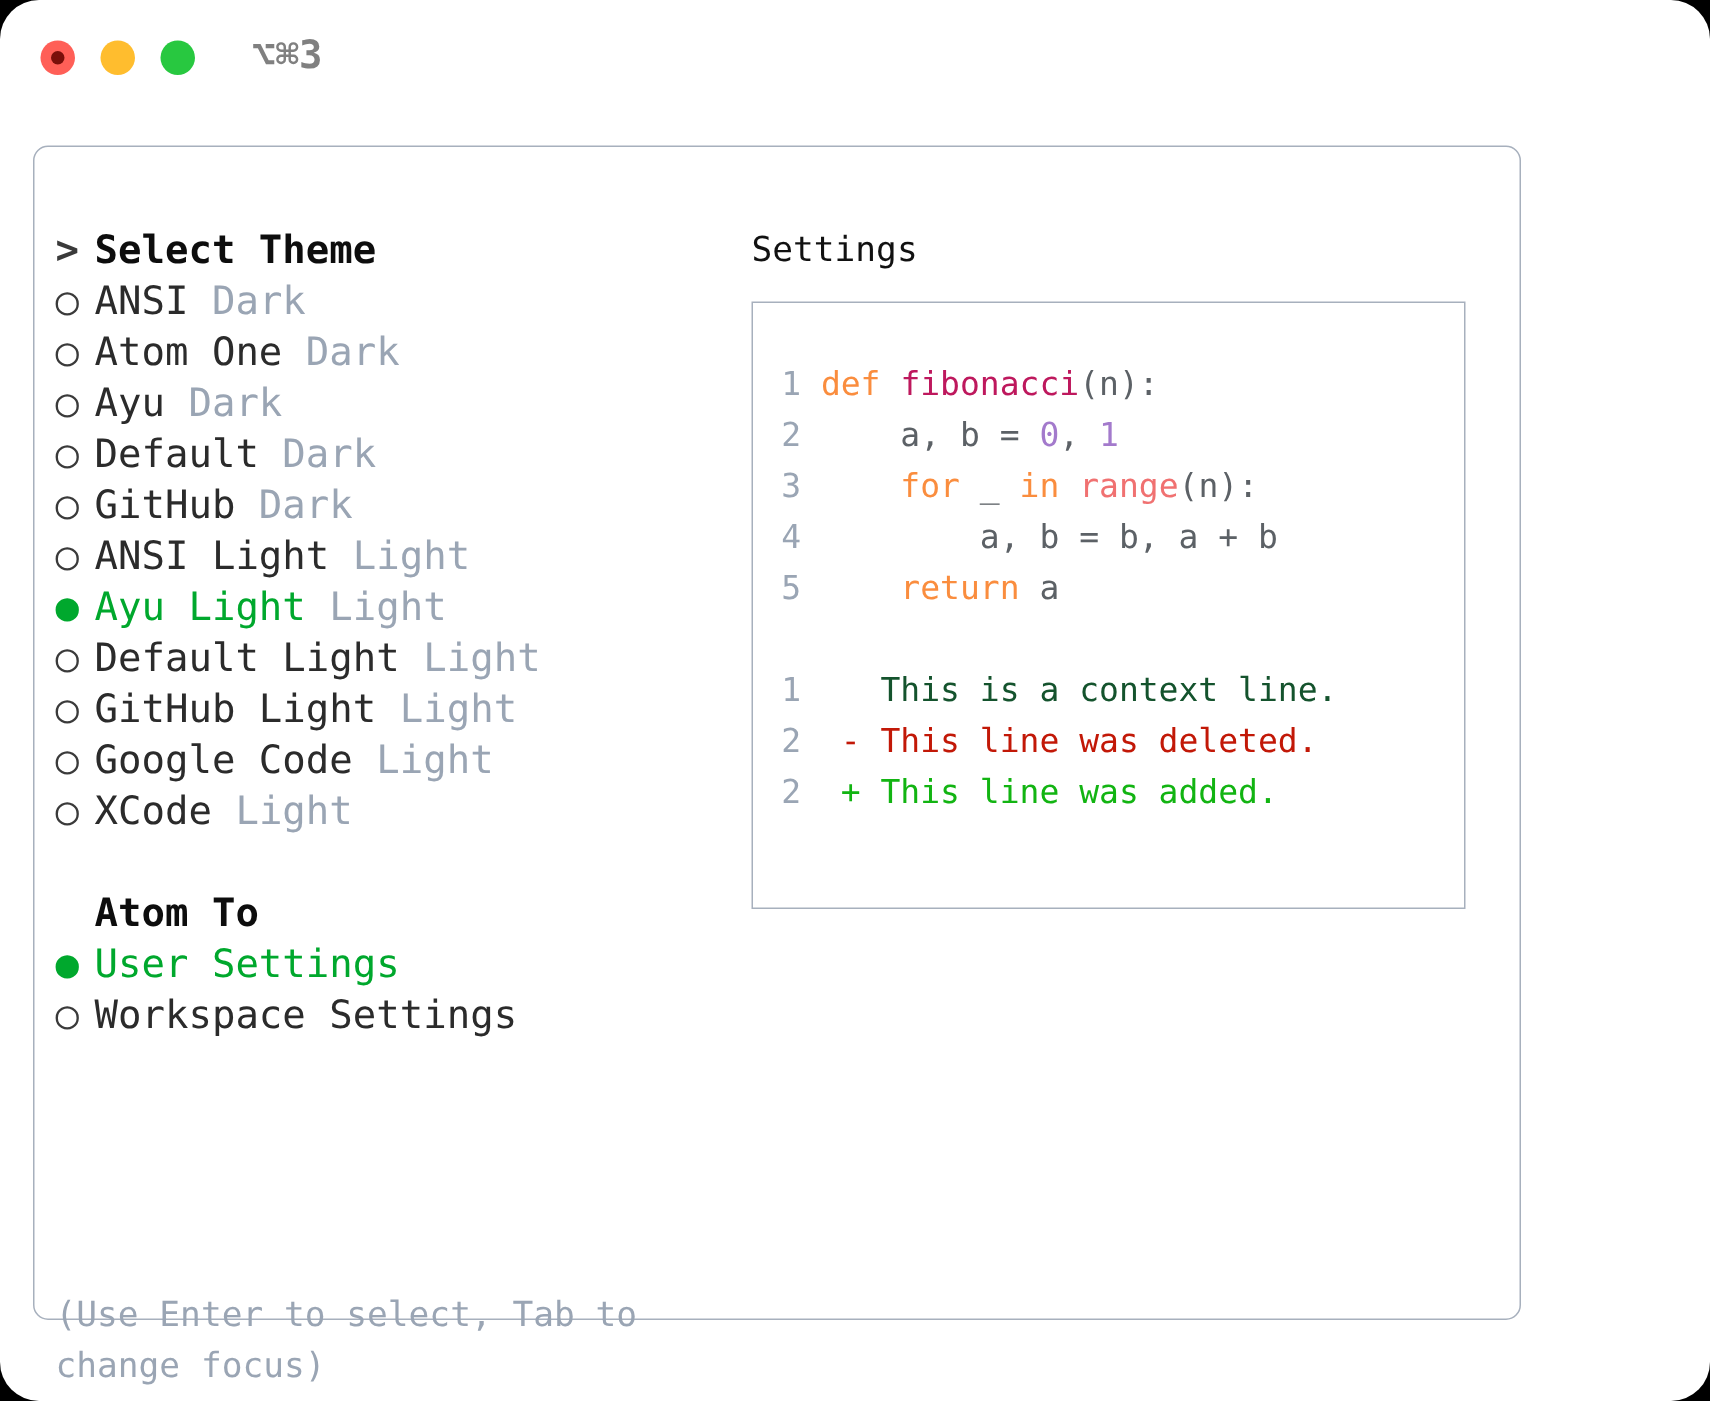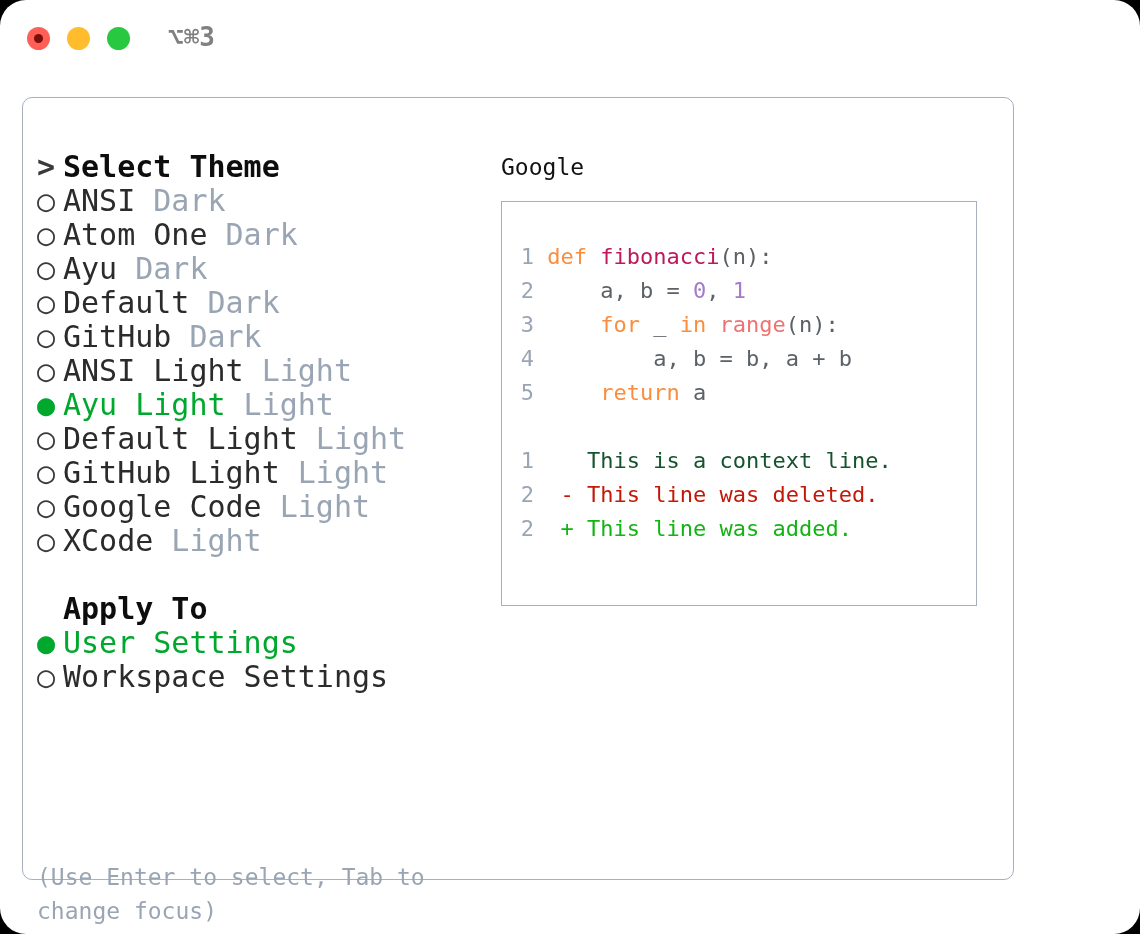--- a/index.html
+++ b/index.html
@@ -79,21 +79,21 @@
   
   #left-col {
     position: absolute;
     left: 14px;
     top: 52px;
     width: 460px;
   }
   .row {
     height: 34px;
     line-height: 34px;
-    font-size: 30px;
+    font-size: 26px;
     white-space: pre;
     color: #2b2b2b;
   }
   .marker {
     display: inline-block;
     width: 26px;
     color: #3a3a3a;
   }
   .row.header .marker { font-weight: bold; }
   .row.header .label  { font-weight: bold; color: #0d0d0d; }
@@ -189,32 +189,32 @@
           <div class="row"><span class="marker">○</span><span class="label">GitHub</span><span class="tag"> Dark</span></div>
           <div class="row"><span class="marker">○</span><span class="label">ANSI Light</span><span class="tag"> Light</span></div>
           <div class="row selected"><span class="marker">●</span><span class="label">Ayu Light</span><span class="tag"> Light</span></div>
           <div class="row"><span class="marker">○</span><span class="label">Default Light</span><span class="tag"> Light</span></div>
           <div class="row"><span class="marker">○</span><span class="label">GitHub Light</span><span class="tag"> Light</span></div>
           <div class="row"><span class="marker">○</span><span class="label">Google Code</span><span class="tag"> Light</span></div>
           <div class="row"><span class="marker">○</span><span class="label">XCode</span><span class="tag"> Light</span></div>
         </div>
       <div class="spacer"></div>
       <div id="apply-rows">
-          <div class="row header"><span class="marker"> </span><span class="label">Apply To</span></div>
+          <div class="row header"><span class="marker"> </span><span class="label">Atom To</span></div>
           <div class="row selected"><span class="marker">●</span><span class="label">User Settings</span></div>
           <div class="row"><span class="marker">○</span><span class="label">Workspace Settings</span></div>
         </div>
     </div>
 
     <div id="help">
       <div>(Use Enter to select, Tab to</div>
       <div>change focus)</div>
     </div>
 
     <div id="right-col">
-      <div id="preview-title">Google</div>
+      <div id="preview-title">Settings</div>
       <div id="preview-box">
         <div id="code-area"><div class="cline"><span class="ln">1</span><span class="plain"> </span><span class="kw">def</span><span class="plain"> </span><span class="fn">fibonacci</span><span class="punct">(n):</span></div><div class="cline"><span class="ln">2</span><span class="plain"> </span><span class="plain">    a, b = </span><span class="num">0</span><span class="plain">, </span><span class="num">1</span></div><div class="cline"><span class="ln">3</span><span class="plain"> </span><span class="plain">    </span><span class="kw">for</span><span class="plain"> _ </span><span class="kw">in</span><span class="plain"> </span><span class="call">range</span><span class="punct">(n):</span></div><div class="cline"><span class="ln">4</span><span class="plain"> </span><span class="plain">        a, b = b, a + b</span></div><div class="cline"><span class="ln">5</span><span class="plain"> </span><span class="plain">    </span><span class="kw">return</span><span class="plain"> a</span></div><div class="gap"></div><div class="cline"><span class="ln">1</span><span class="dcontext">    </span><span class="dcontext">This is a context line.</span></div><div class="cline"><span class="ln">2</span><span class="ddel">  - </span><span class="ddel">This line was deleted.</span></div><div class="cline"><span class="ln">2</span><span class="dadd">  + </span><span class="dadd">This line was added.</span></div></div>
       </div>
     </div>
 
   </div>
 </div>
 
 </body></html>

